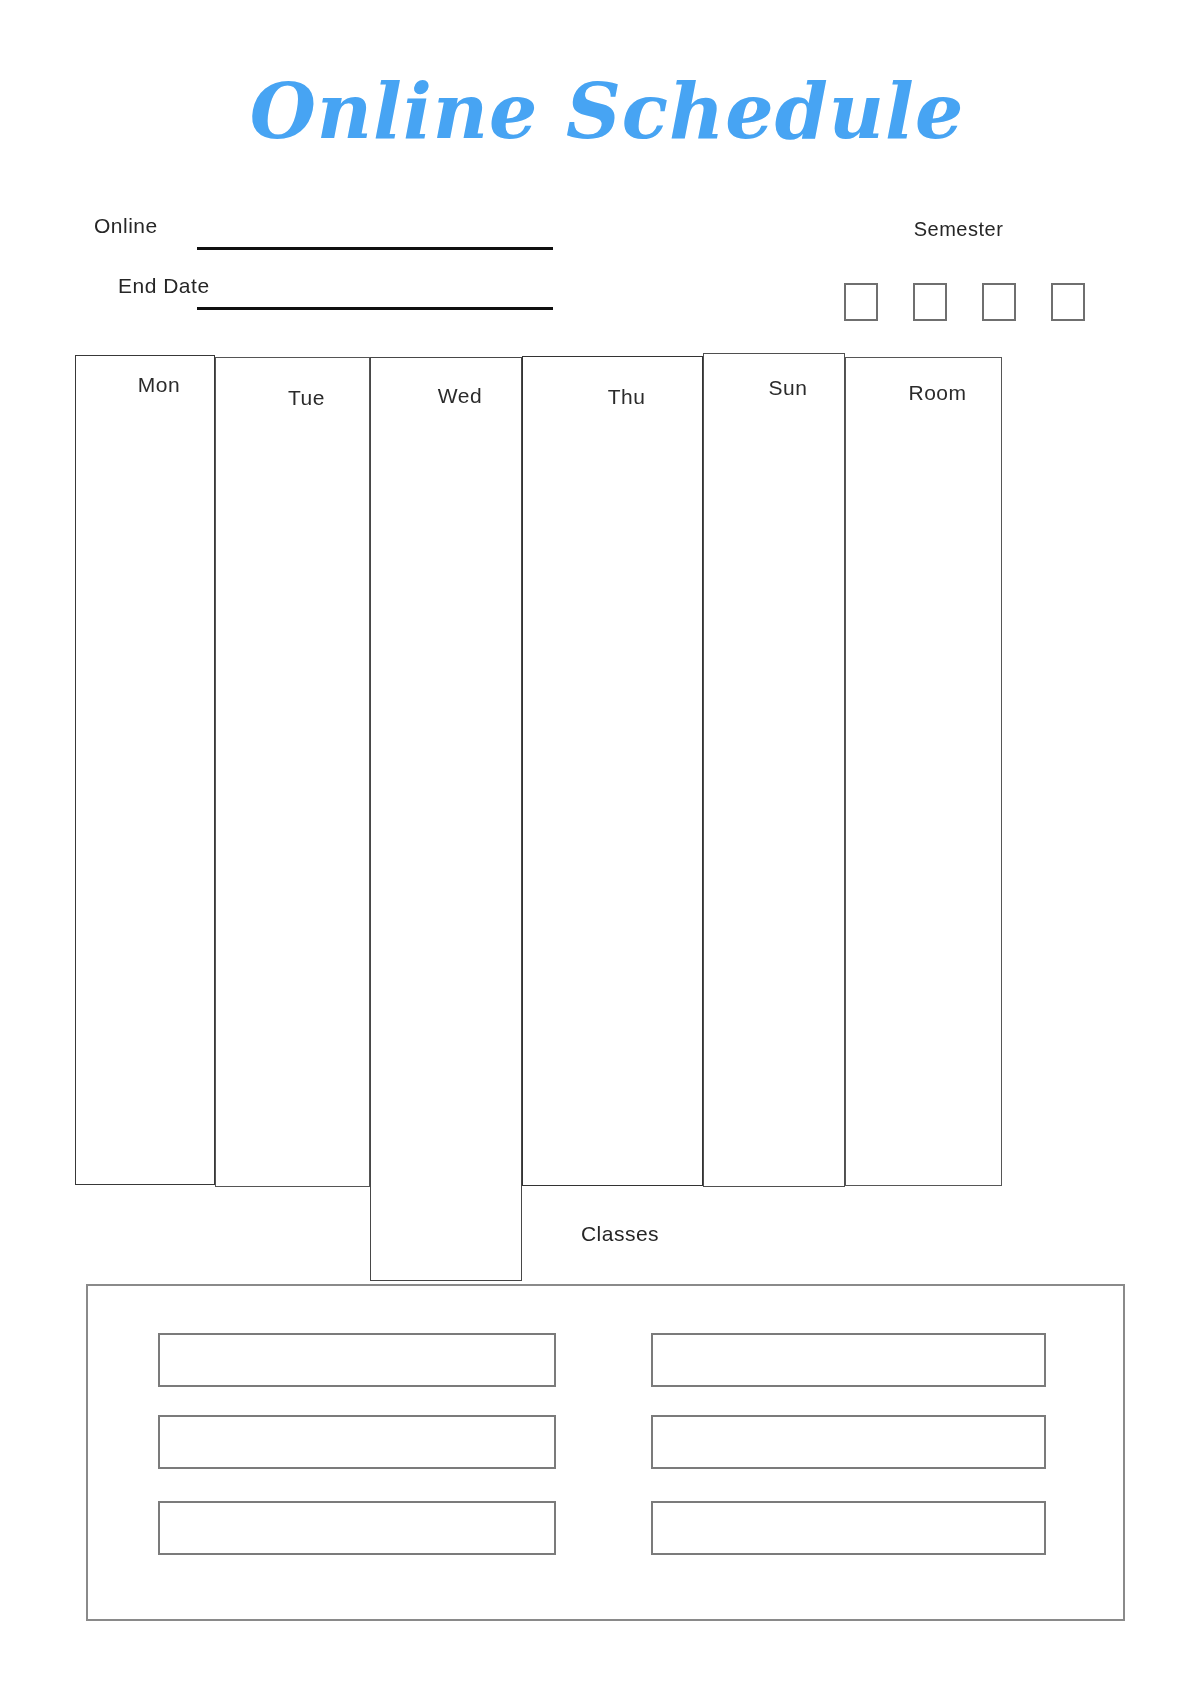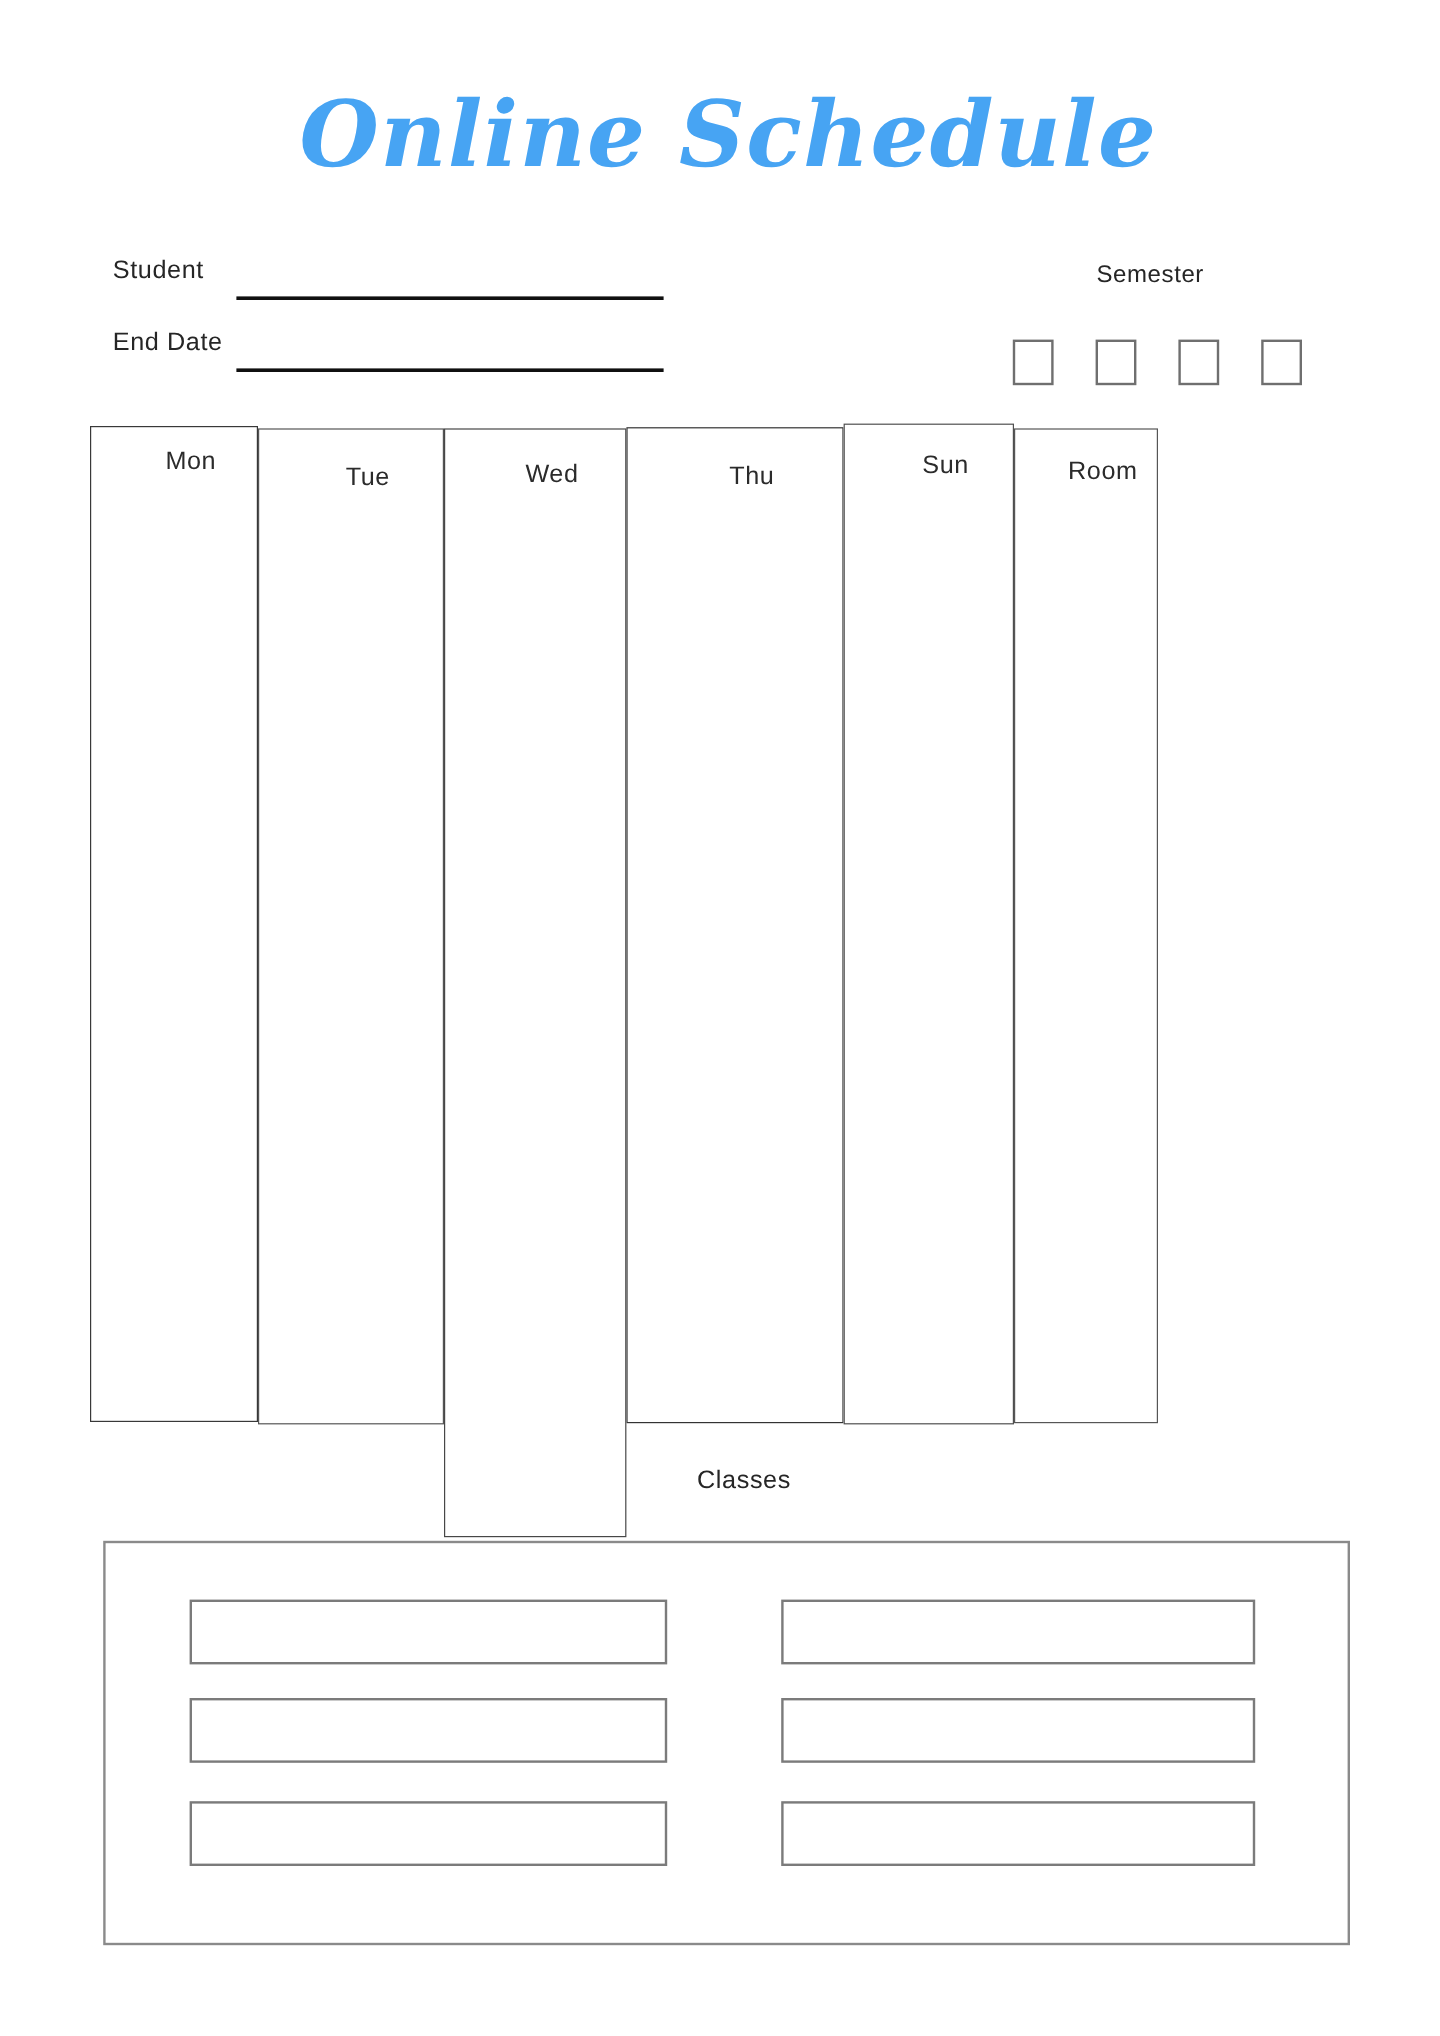--- a/index.html
+++ b/index.html
@@ -24,21 +24,21 @@
     color: var(--accent);
     letter-spacing: 1px;
   }
 
   
   .field-label {
     position: absolute; left: 80px;
     font-size: 21px; letter-spacing: 0.5px; color: #262626;
   }
   .label-student { top: 214px; }
-  .label-enddate { top: 274px; }
+  .label-enddate { top: 274px; margin-left: 24px; }
   .field-line {
     position: absolute; left: 197px; width: 356px; height: 0;
     border-top: 3px solid #101010;
   }
   .line-student { top: 247px; }
   .line-enddate { top: 307px; }
 
   
   .semester-label {
     position: absolute; left: 830px; top: 218px; width: 243px;
@@ -63,21 +63,21 @@
     height: 830px;
     border: 1.5px solid #4a4a4a;
     background: #ffffff;
   }
   .col-time { width: 171px; border-color: #2e2e2e; border-width: 2px; transform: translateY(2px); }
   .col-mon  { width: 140px; border-color: #383838; }
   .col-tue  { width: 155px; border-color: #555555; transform: translateY(2px); }
   .col-wed  { width: 152px; border-color: #474747; transform: translateY(2px); height: 924px; }
   .col-thu  { width: 181px; border-color: #333333; transform: translateY(1px); }
   .col-fri  { width: 142px; border-color: #4f4f4f; transform: translateY(-2px); height: 834px; }
-  .col-room { width: 120px; border-color: #565656; transform: translateY(2px); height: 829px; }
+  .col-room { width: 157px; border-color: #565656; transform: translateY(2px); height: 829px; }
 
   .col-header {
     text-align: center;
     font-size: 21px; letter-spacing: 0.5px; color: #2b2b2b;
   }
   .col-time .col-header { padding-top: 24px; }
   .col-mon  .col-header { padding-top: 17px; }
   .col-tue  .col-header { padding-top: 28px; }
   .col-wed  .col-header { padding-top: 26px; }
   .col-thu  .col-header { padding-top: 28px; }
@@ -104,21 +104,21 @@
   .slot-right { left: 563px; width: 395px; }
   .slot-row1 { top: 47px; }
   .slot-row2 { top: 129px; }
   .slot-row3 { top: 215px; }
 </style>
 </head>
 <body>
 
 <div class="title">Online Schedule</div>
 
-<div class="field-label label-student">Student</div>
+<div class="field-label label-student">Online</div>
 <div class="field-line line-student"></div>
 
 <div class="field-label label-enddate">End Date</div>
 <div class="field-line line-enddate"></div>
 
 <div class="semester-label">Semester</div>
 <div class="checkbox-group">
   <div class="checkbox"></div>
   <div class="checkbox"></div>
   <div class="checkbox"></div>

